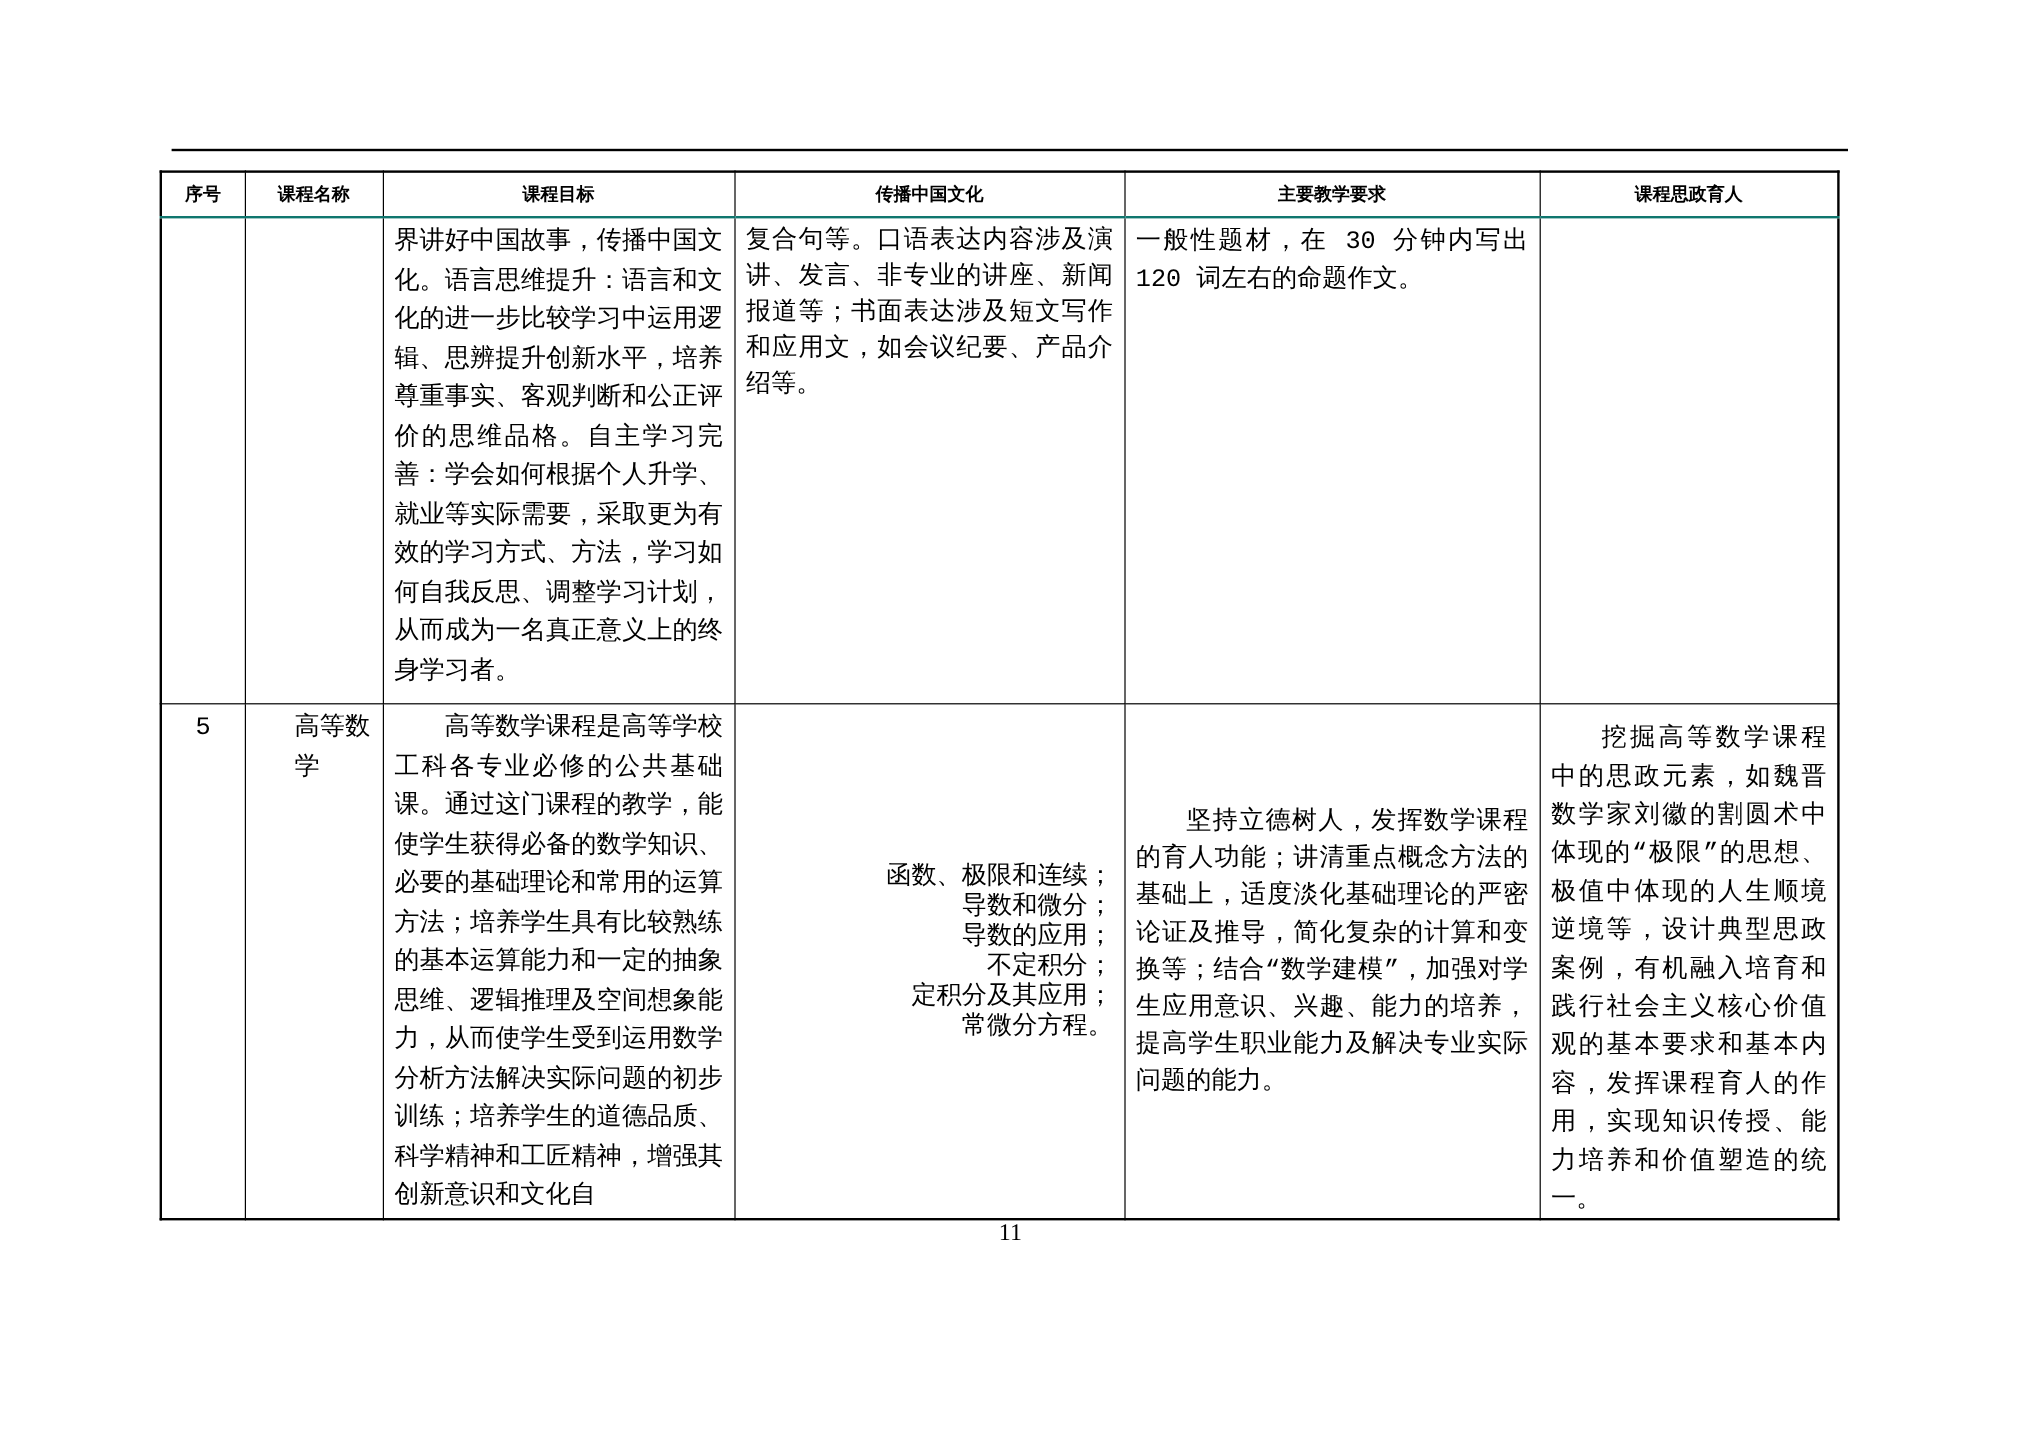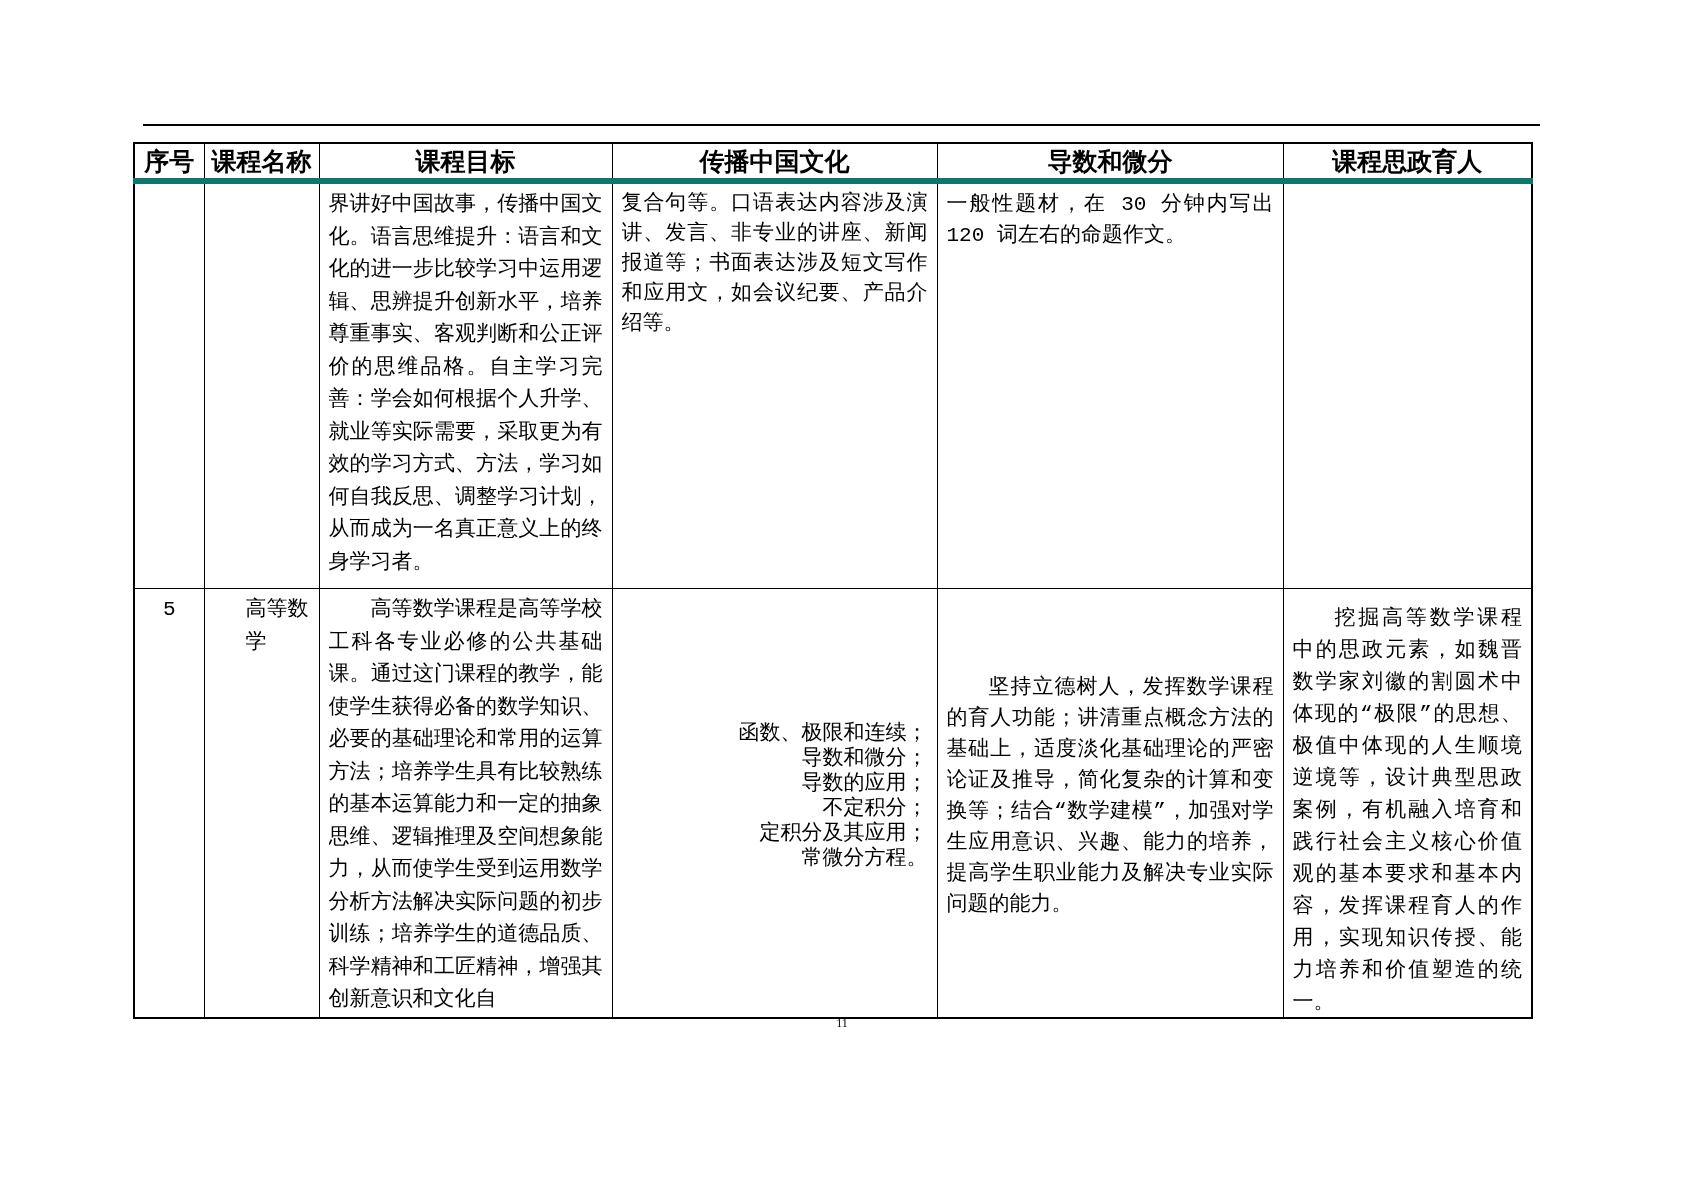--- a/index.html
+++ b/index.html
@@ -26,44 +26,44 @@
     border:1.5px solid #000;
     padding:0 9px;
     vertical-align:top;
     overflow:hidden;
     font-family:Liberation Mono, monospace;
   }
   thead tr{height:38px;}
   th{
     font-family:Liberation Sans, sans-serif;
     font-weight:700;
-    font-size:25px;
+    font-size:15px;
     text-align:center;
     vertical-align:middle;
-    border-bottom:6px solid #0f766e;
+    border-bottom:2px solid #0f766e;
     padding:0 2px;
   }
   tr.r2{height:397px;}
   tr.r3{height:421px;}
   .cb{overflow:hidden;padding-top:5px;font-size:21px;line-height:32.5px;}
   tr.r2 .cb{height:390px;}
   tr.r3 .cb{height:414px;}
   .mid .cb{display:flex;flex-direction:column;justify-content:center;padding-top:0;}
   .just{text-align:justify;}
   .indent{text-indent:2em;}
   .c-seq .cb{text-align:center;}
   .c-name .cb{text-align:left;margin-left:32px;}
   .c-goal .cb{line-height:32.5px;}
   .c-content .cb{line-height:30px;}
   .c-content-list .cb{line-height:25px;white-space:pre-line;padding-left:49px;text-align:right;}
   .c-req .cb{line-height:31px;}
   .c-ideo .cb{line-height:32px;padding-top:14px;}
   .page-number{
     position:absolute;left:0;top:1016px;width:100%;
-    text-align:center;font-size:12px;color:#000;
+    text-align:center;font-size:20px;color:#000;
     font-family:"Liberation Serif","DejaVu Serif",serif;
   }
 </style>
 </head>
 <body>
 
 <div class="page">
 
   <div class="header-rule"></div>
 
@@ -75,21 +75,21 @@
       <col style="width:325px">
       <col style="width:346px">
       <col style="width:249px">
     </colgroup>
     <thead>
       <tr>
         <th>序号</th>
         <th>课程名称</th>
         <th>课程目标</th>
         <th>传播中国文化</th>
-        <th>导数和微分</th>
+        <th>主要教学要求</th>
         <th>课程思政育人</th>
       </tr>
     </thead>
     <tbody>
       <tr class="r2">
         <td class="c-seq">
           <div class="cb"></div>
         </td>
         <td class="c-name">
           <div class="cb"></div>

